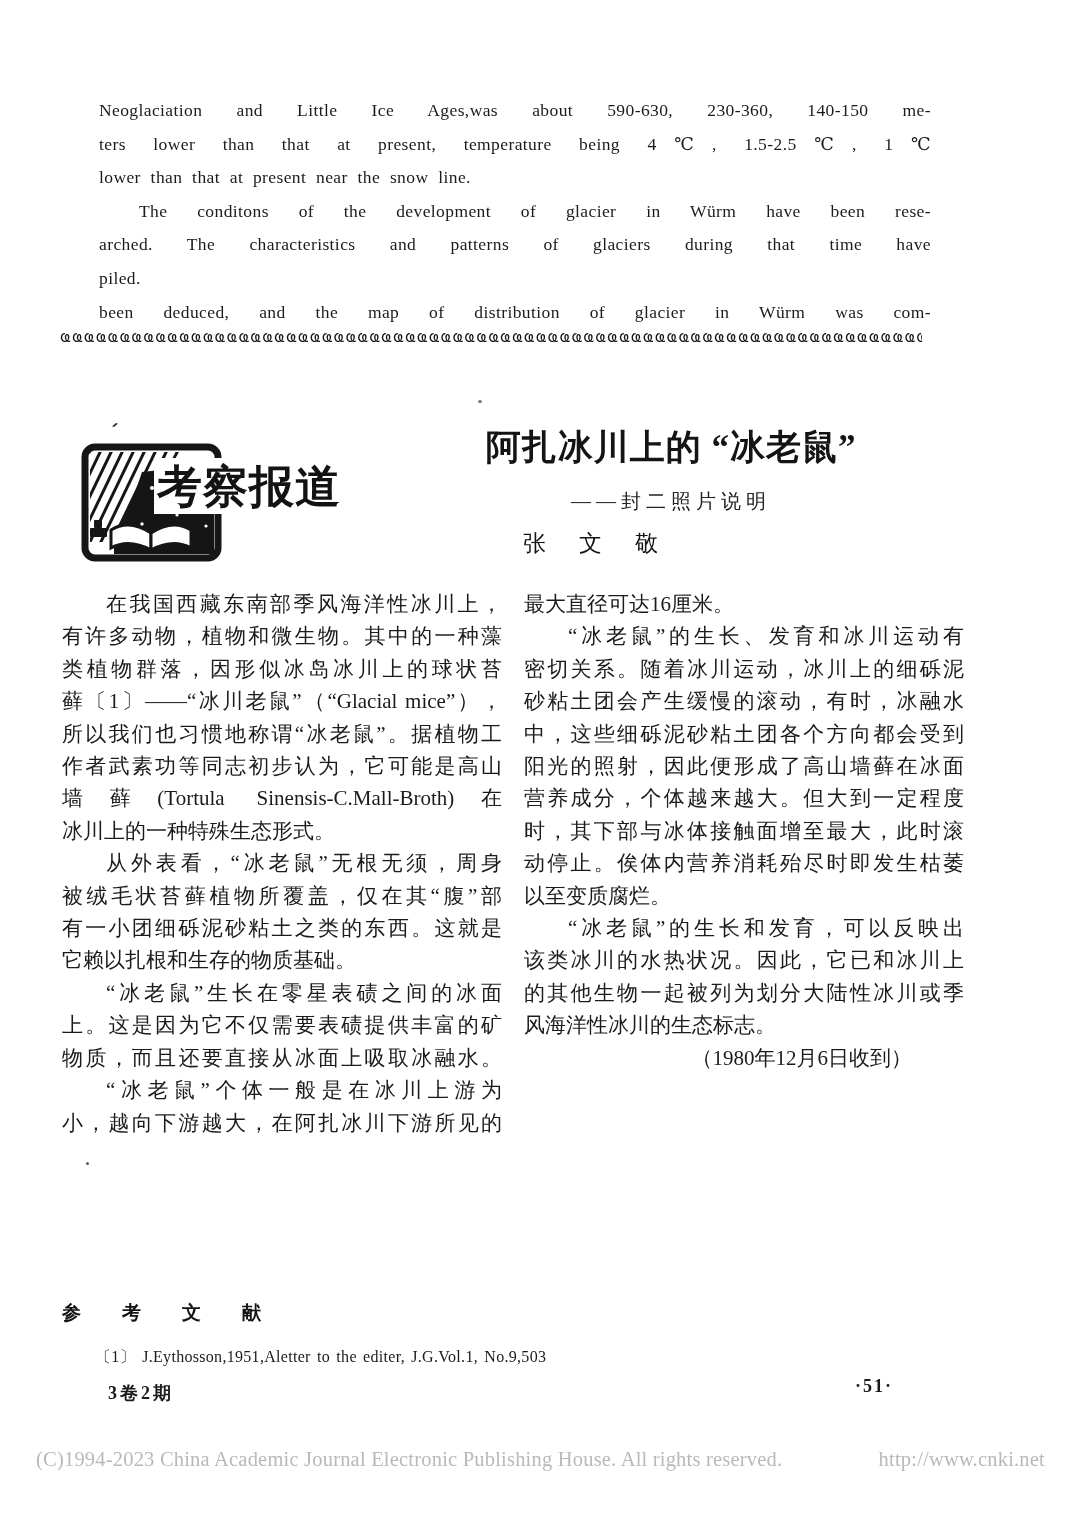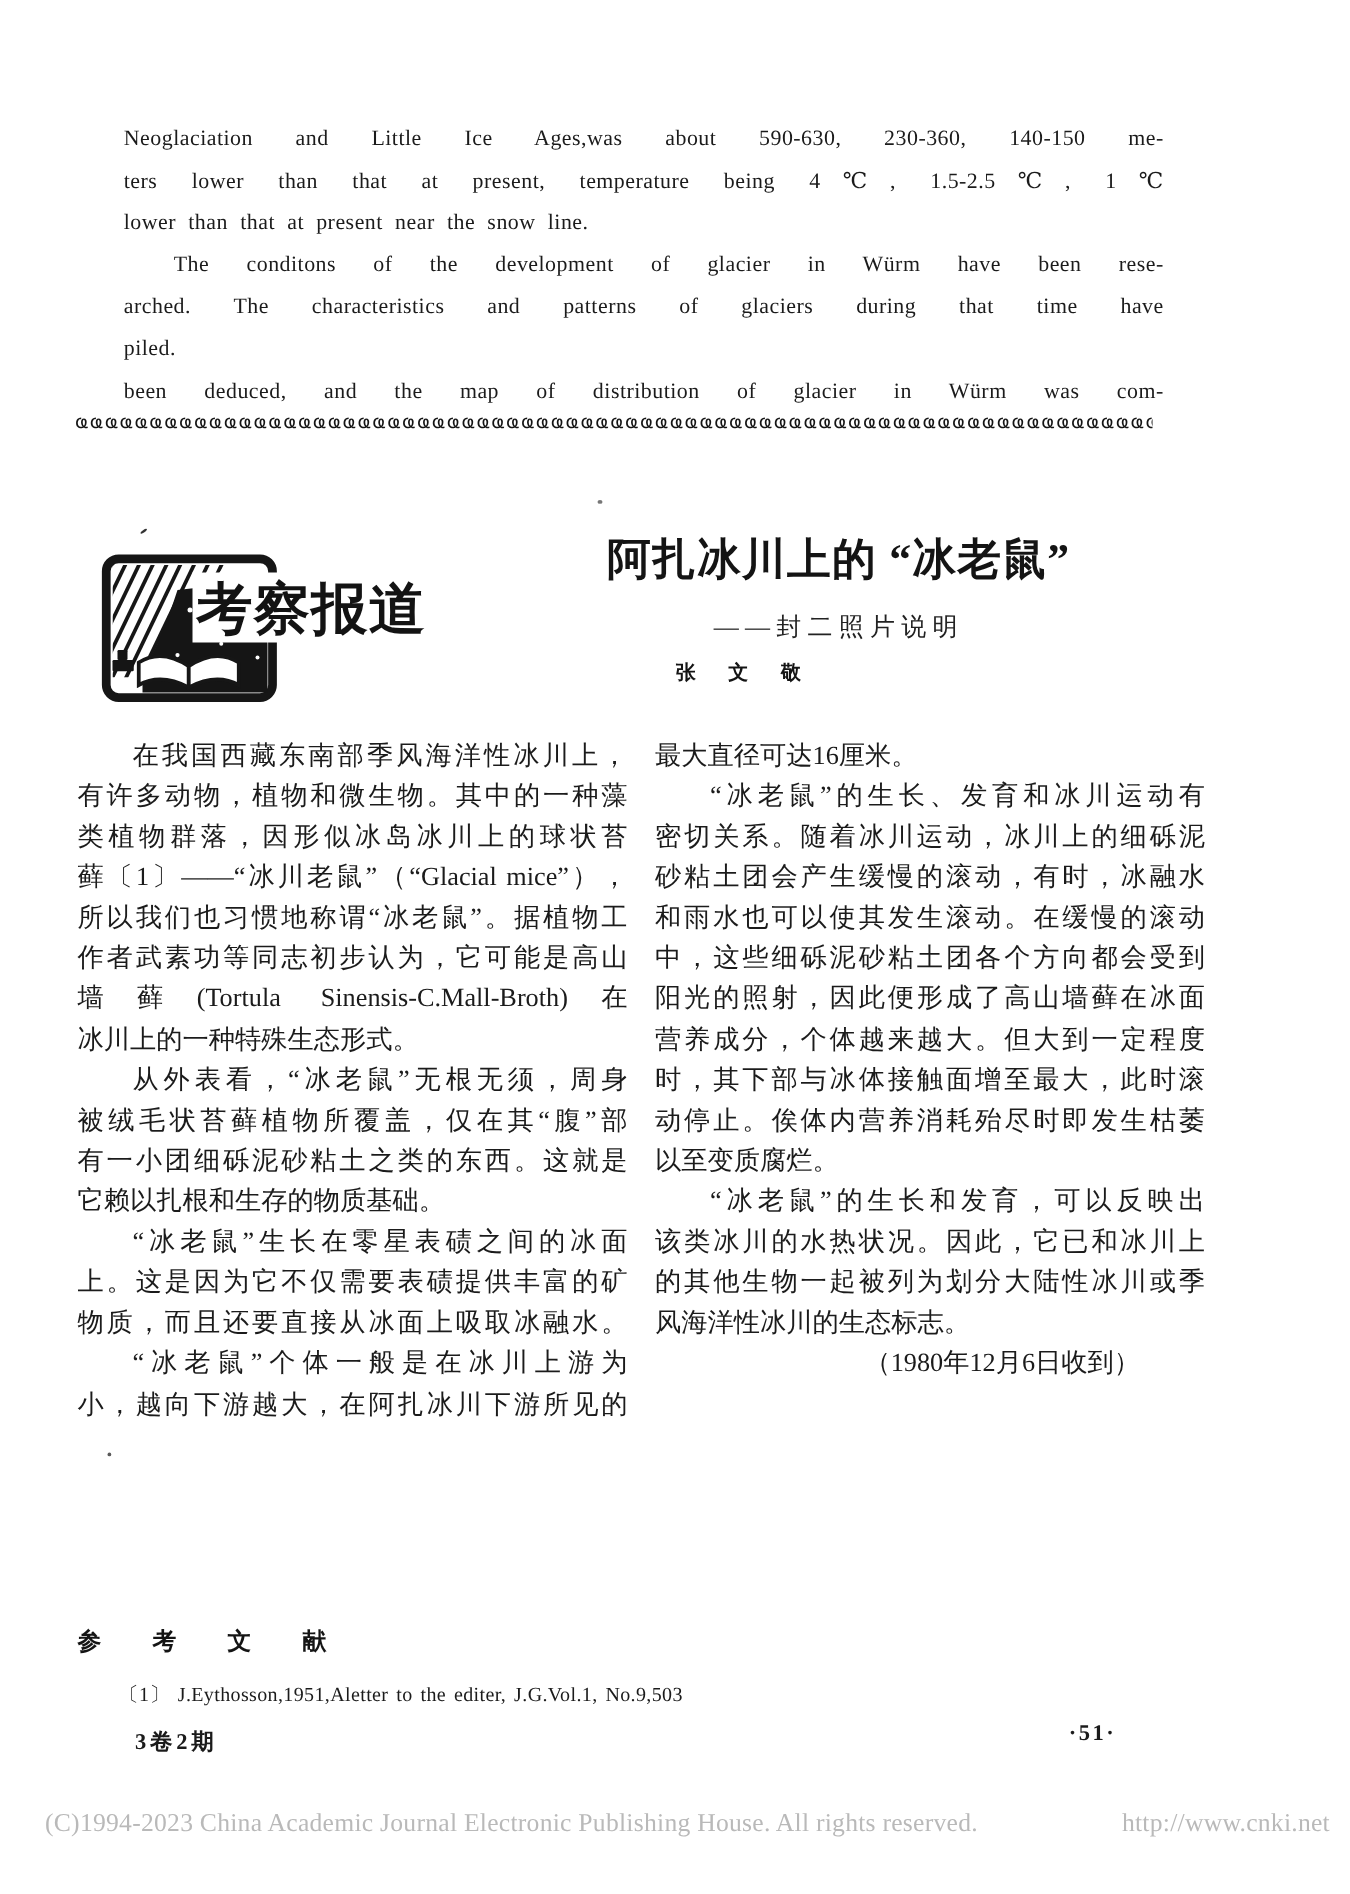--- a/index.html
+++ b/index.html
@@ -26,21 +26,21 @@
     color:#141414;white-space:nowrap;overflow:hidden;
   }
 
   
   .stamp{position:absolute;top:436px;left:80px;width:262px;height:130px;}
 
   
   .title-block{position:absolute;top:424px;left:382px;width:578px;text-align:center;}
   .title{font-size:35px;font-weight:bold;letter-spacing:1px;color:#141414;}
   .subtitle{margin-top:17px;font-size:20px;letter-spacing:5px;color:#222;}
-  .author{margin-top:13px;font-size:16px;font-weight:bold;letter-spacing:5px;position:relative;left:-78px;color:#141414;}
+  .author{margin-top:13px;font-size:23px;font-weight:normal;letter-spacing:5px;position:relative;left:-78px;color:#141414;}
 
   
   .columns{position:absolute;top:588px;left:62px;width:902px;display:flex;gap:22px;}
   .col{width:440px;font-size:21px;line-height:32.4px;}
   .col .line{white-space:normal;}
   .col .line.fill{text-align:justify;text-align-last:justify;}
   .col .line.indent{text-indent:44px;}
   .col .line.right{text-align:right;padding-right:52px;}
 
   
@@ -51,21 +51,21 @@
   .ref-list{position:absolute;top:1344px;left:95px;width:820px;
     font-size:16px;letter-spacing:.3px;word-spacing:2px;line-height:26px;}
 
   
   .issue{position:absolute;top:1381px;left:108px;font-size:18px;font-weight:bold;letter-spacing:3px;}
   .pagenum{position:absolute;top:1376px;left:855px;font-size:18px;letter-spacing:2px;font-weight:bold;}
 
   
   .copyright{
     position:absolute;top:1448px;left:0;width:1080px;box-sizing:border-box;
-    padding:0 16px 0 36px;display:flex;justify-content:space-between;
+    padding:0 35px 0 36px;display:flex;justify-content:space-between;
     color:#b9b9b9;font-size:20.5px;letter-spacing:.2px;
   }
 
   
   .noise{position:absolute;background:#5a5a5a;border-radius:50%;}
   .n1{top:1162px;left:86px;width:3px;height:3px;}
   .n2{top:424px;left:112px;width:6px;height:2px;transform:rotate(-35deg);background:#333;}
   .n3{top:400px;left:478px;width:4px;height:3px;background:#777;}
 </style>
 </head>
@@ -160,21 +160,20 @@
         <div class="line fill">物质，而且还要直接从冰面上吸取冰融水。</div>
         <div class="line indent fill">“冰老鼠”个体一般是在冰川上游为</div>
         <div class="line fill">小，越向下游越大，在阿扎冰川下游所见的</div>
       </div>
     <div class="col">
 
     <div class="line">最大直径可达16厘米。</div>
         <div class="line indent fill">“冰老鼠”的生长、发育和冰川运动有</div>
         <div class="line fill">密切关系。随着冰川运动，冰川上的细砾泥</div>
         <div class="line fill">砂粘土团会产生缓慢的滚动，有时，冰融水</div>
-        <div class="line fill">和雨水也可以使其发生滚动。在缓慢的滚动</div>
         <div class="line fill">中，这些细砾泥砂粘土团各个方向都会受到</div>
         <div class="line fill">阳光的照射，因此便形成了高山墙藓在冰面</div>
         <div class="line fill">营养成分，个体越来越大。但大到一定程度</div>
         <div class="line fill">时，其下部与冰体接触面增至最大，此时滚</div>
         <div class="line fill">动停止。俟体内营养消耗殆尽时即发生枯萎</div>
         <div class="line">以至变质腐烂。</div>
         <div class="line indent fill">“冰老鼠”的生长和发育，可以反映出</div>
         <div class="line fill">该类冰川的水热状况。因此，它已和冰川上</div>
         <div class="line fill">的其他生物一起被列为划分大陆性冰川或季</div>
         <div class="line">风海洋性冰川的生态标志。</div>

